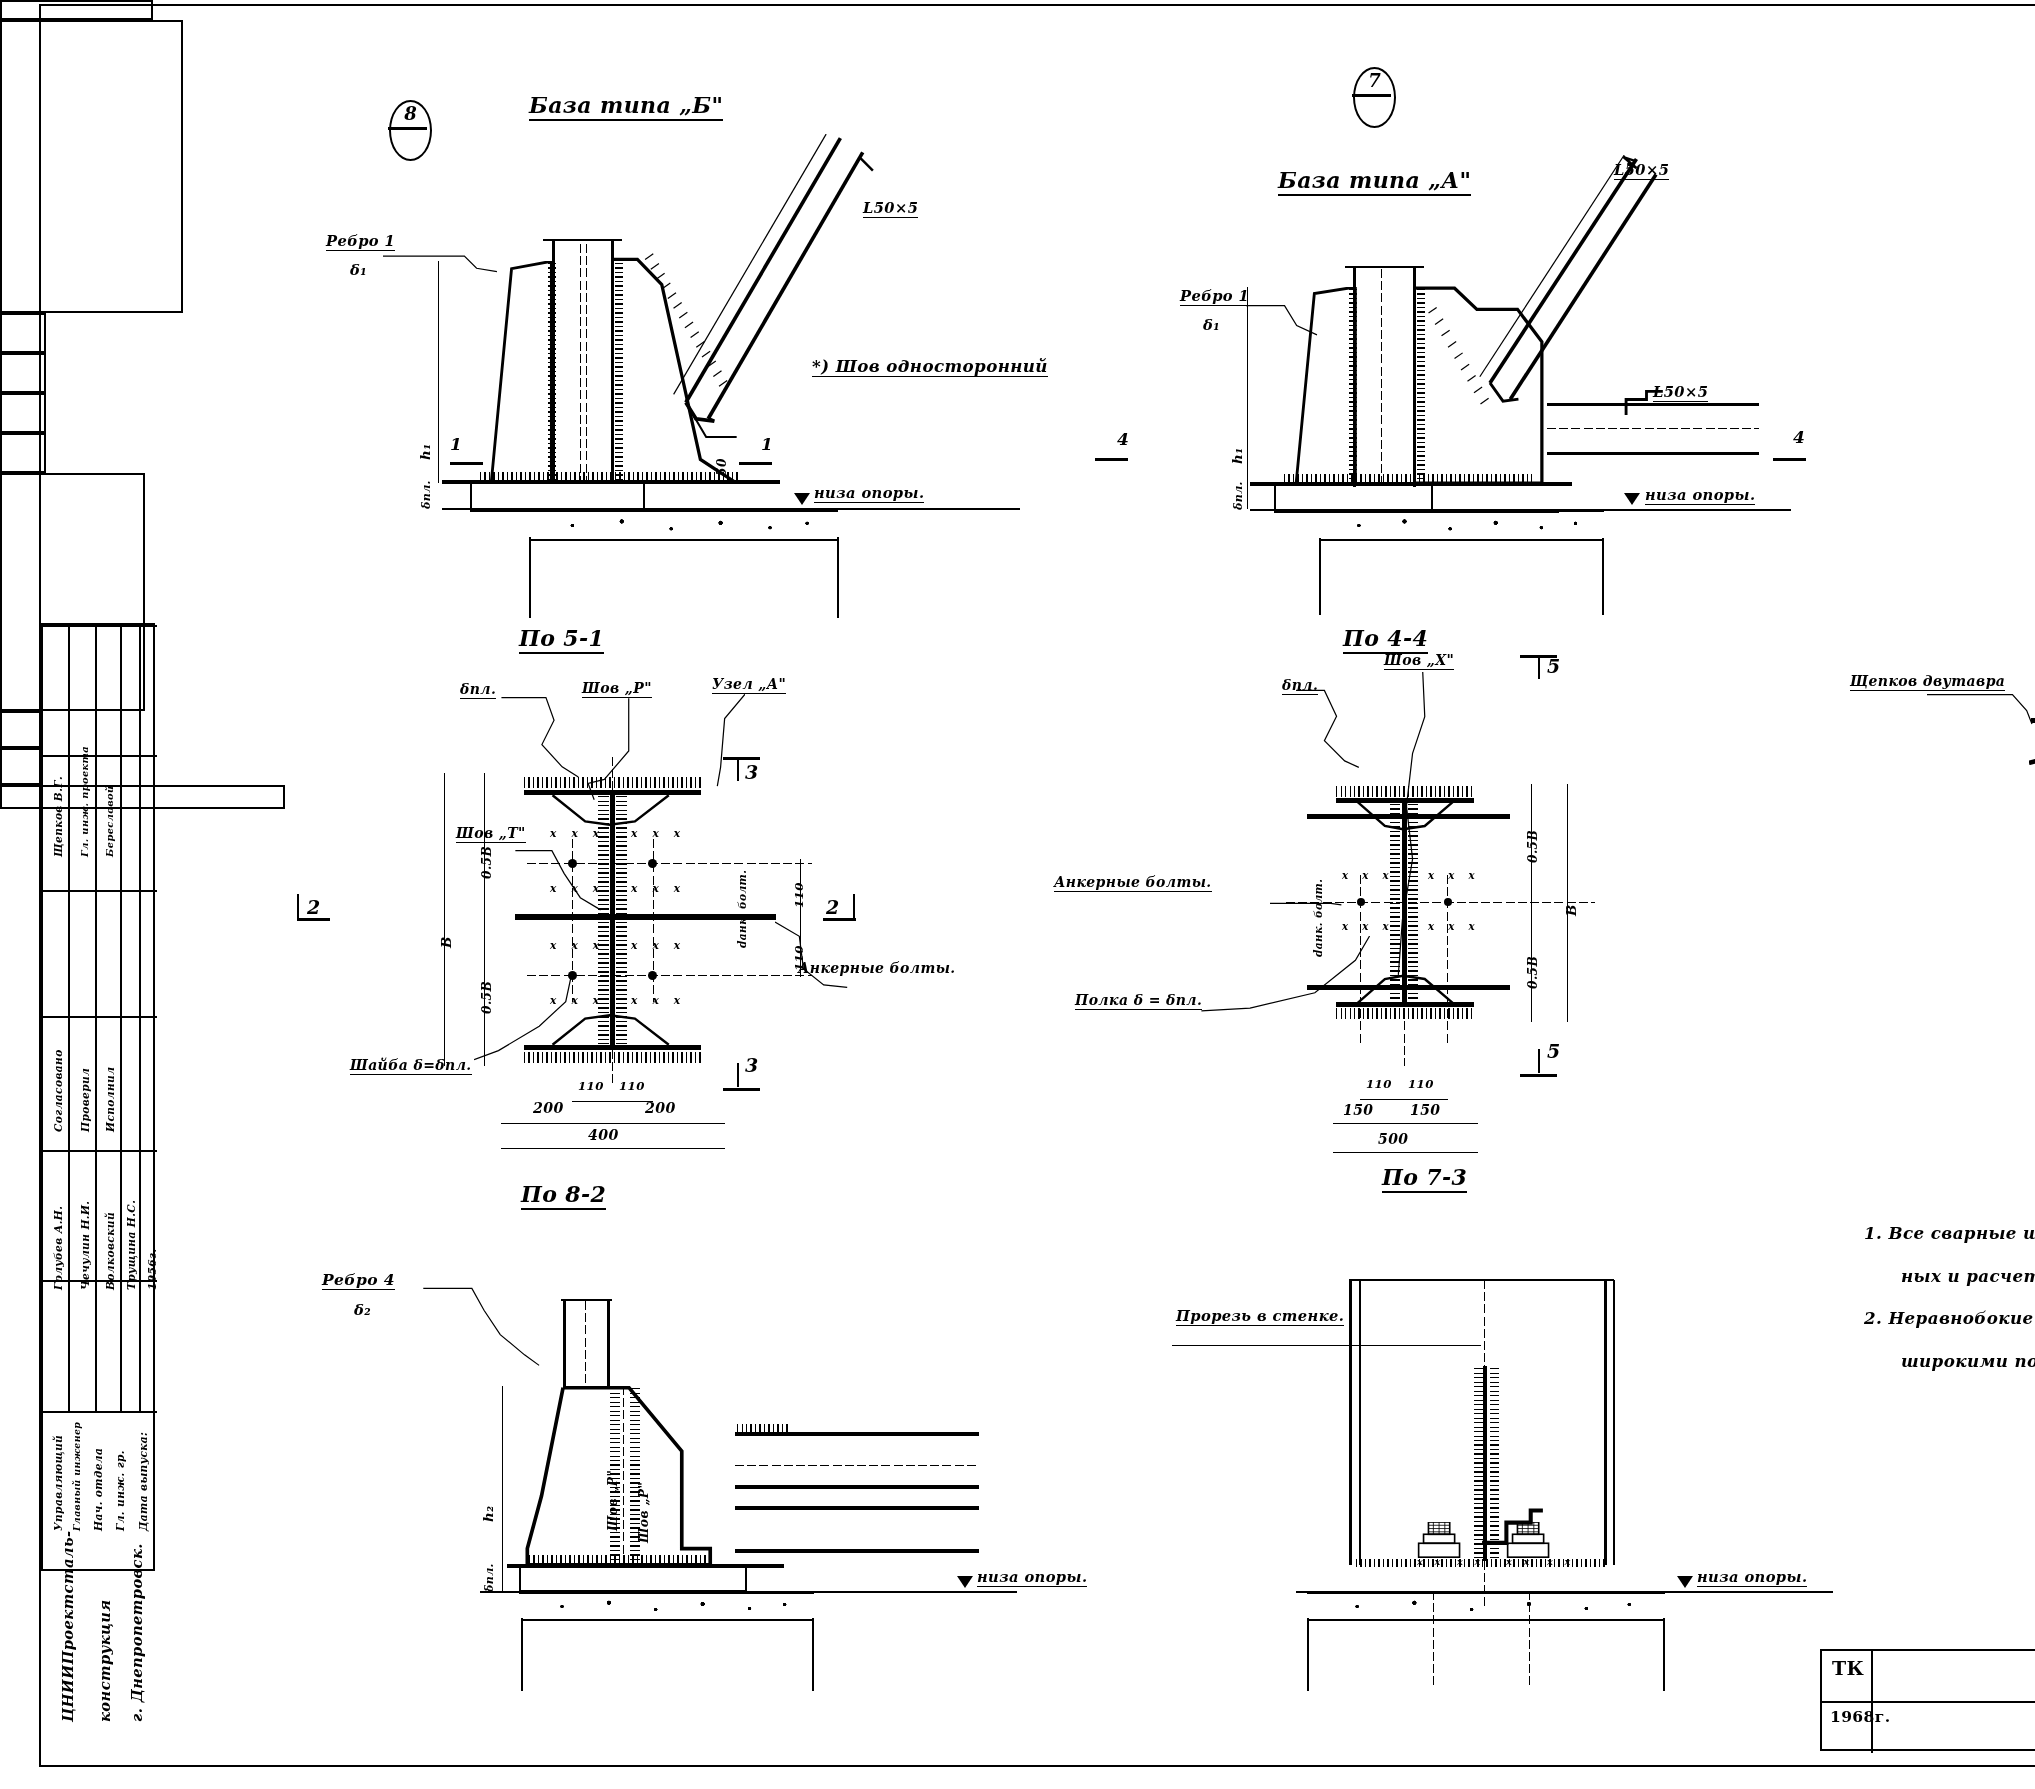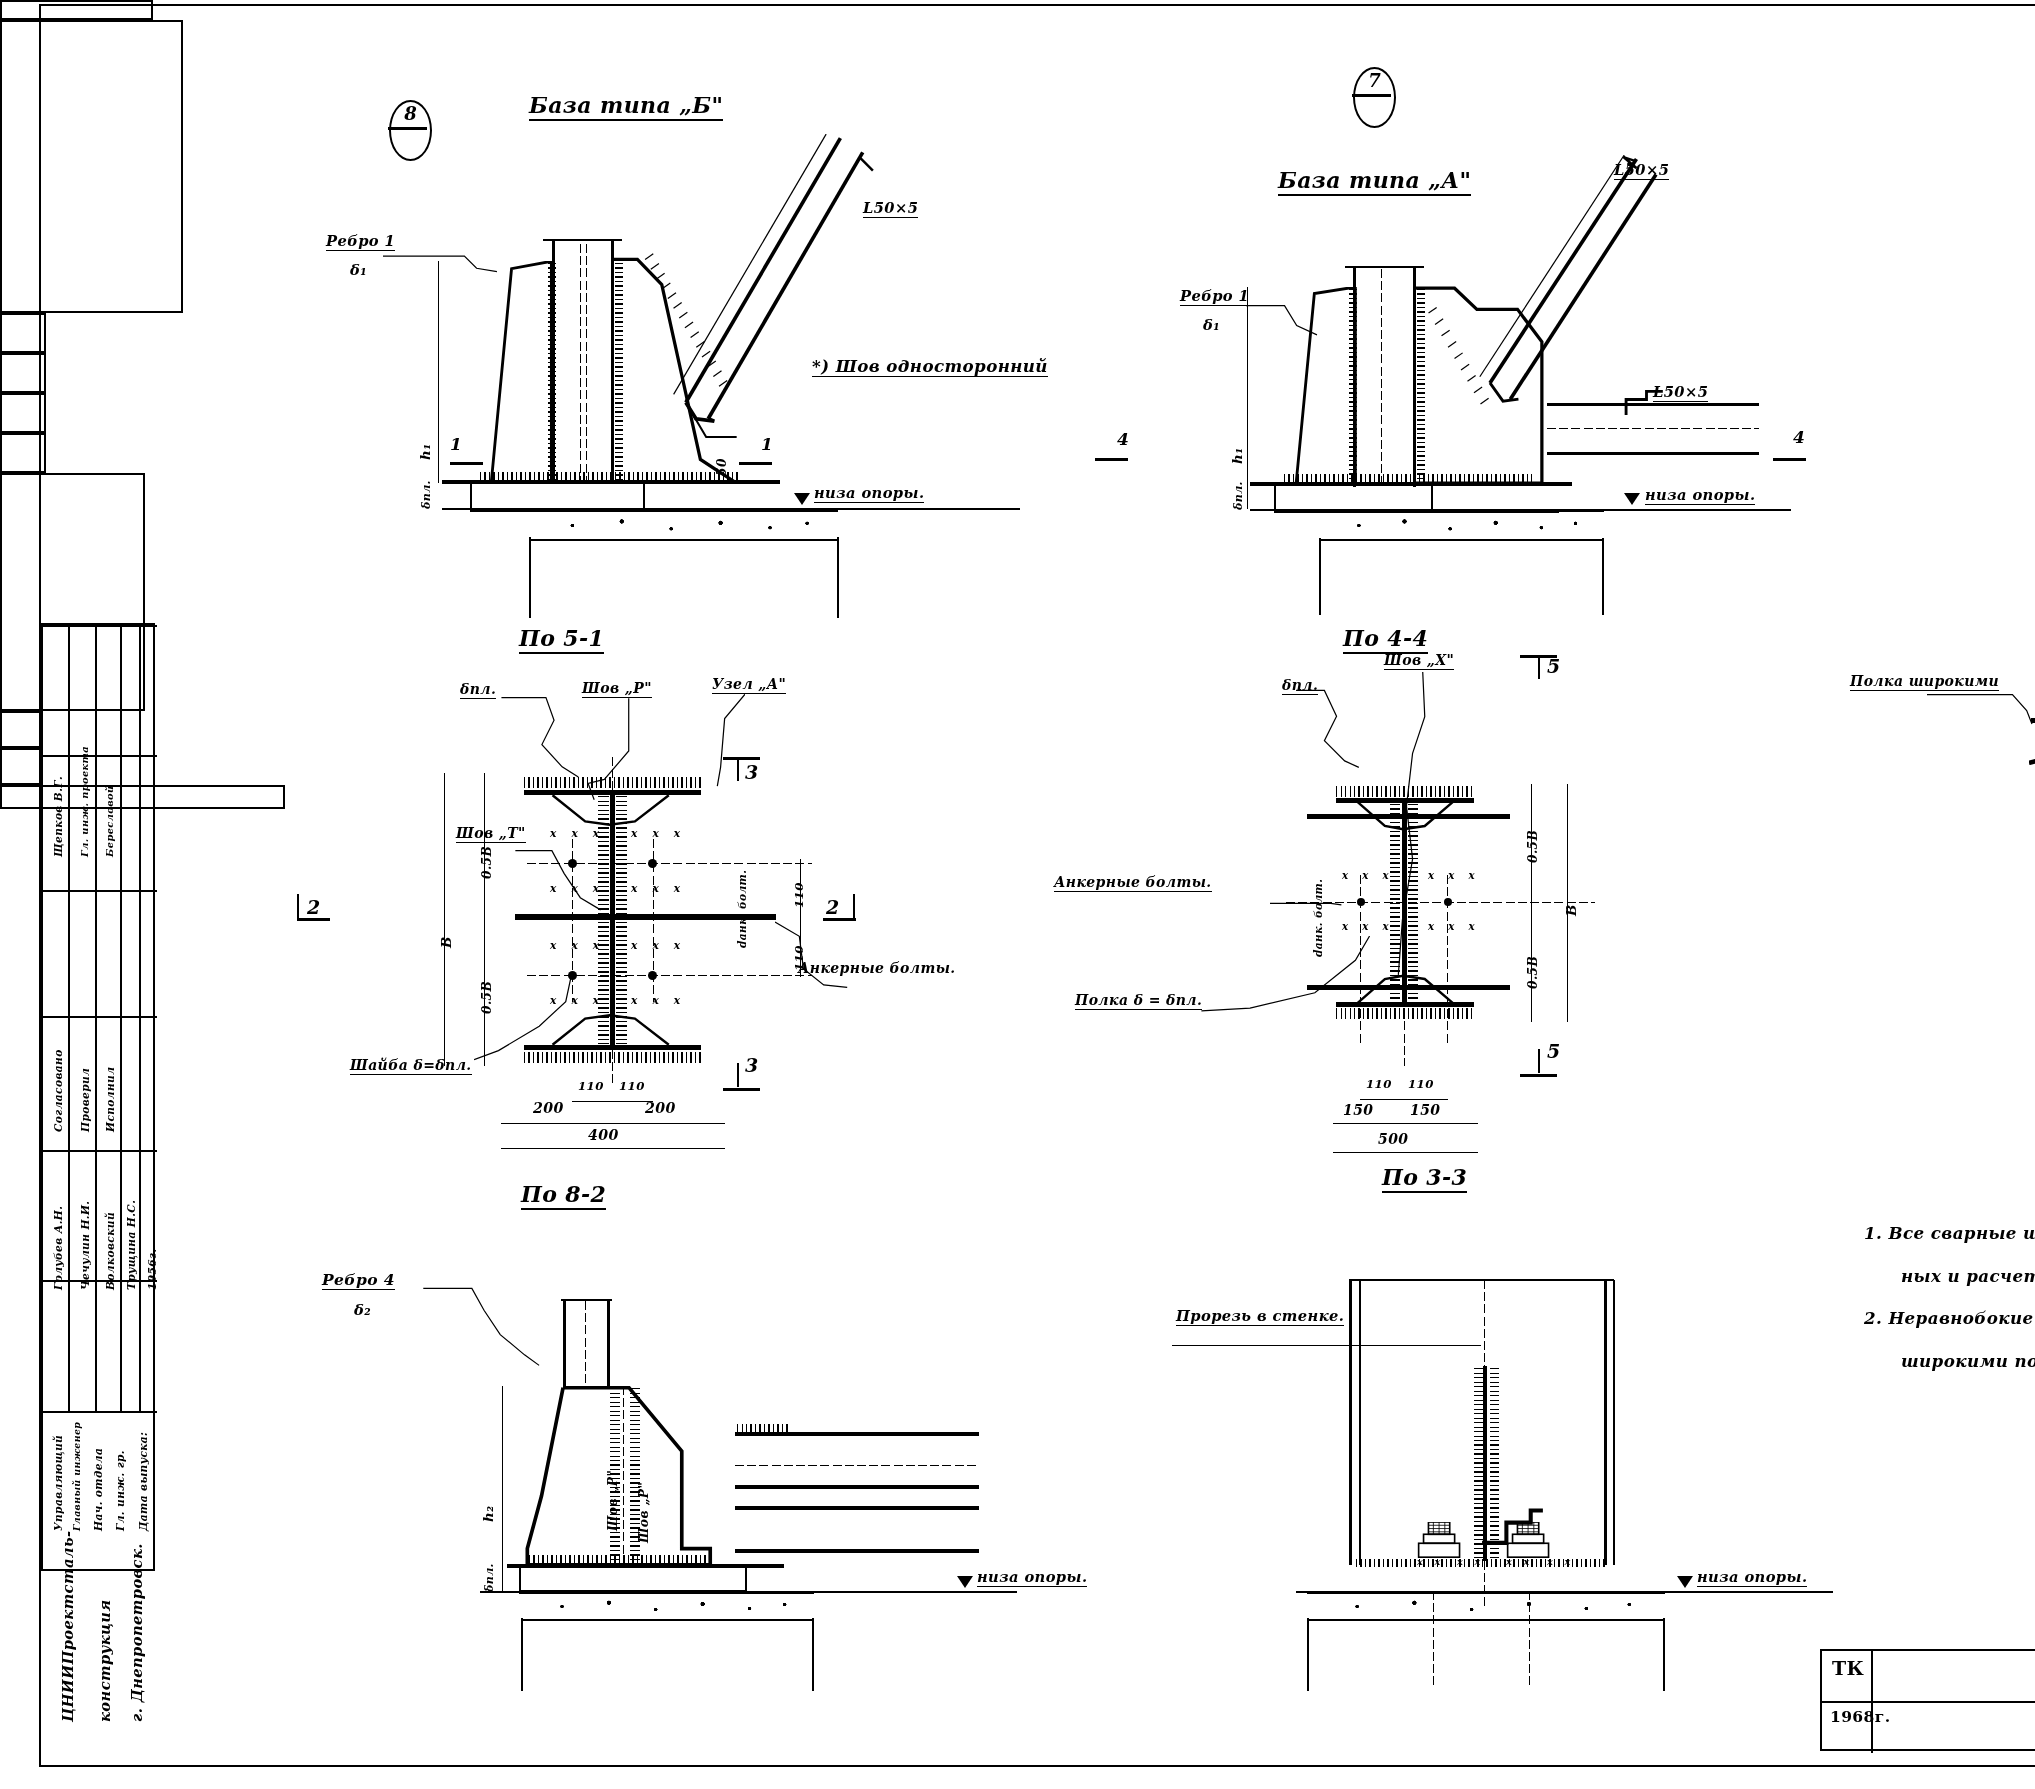--- a/index.html
+++ b/index.html
@@ -460,21 +460,21 @@
 
 <div class="dimline" style="left:1360px;top:1099px;width:88px"></div>
 <div class="abs hand dim" style="left:1366px;top:1079px;font-size:11.8px">110</div>
 <div class="abs hand dim" style="left:1408px;top:1079px;font-size:11.8px">110</div>
 <div class="dimline" style="left:1333px;top:1123px;width:145px"></div>
 <div class="abs hand dim" style="left:1343px;top:1103px;font-size:14px">150</div>
 <div class="abs hand dim" style="left:1410px;top:1103px;font-size:14px">150</div>
 <div class="dimline" style="left:1333px;top:1152px;width:145px"></div>
 <div class="abs hand dim" style="left:1378px;top:1132px;font-size:14px">500</div>
 
-<div class="abs hand lbl u2" style="left:1850px;top:674px;font-size:14px">Полка широкими</div>
+<div class="abs hand lbl u2" style="left:1850px;top:674px;font-size:14px">Щепков двутавра</div>
 
 <div class="ln" style="left:2031px;top:718px;width:85px;height:4.9px"></div>
 
 <div class="abs" style="left:2029px;top:720px;width:92px;height:45px">
   <svg width="92" height="45" viewBox="0 0 225 110">
       <line x1="0" y1="105" x2="222" y2="48" stroke="#000" stroke-width="11"></line>
     </svg>
 </div>
 
 <div class="abs" style="left:1927px;top:692px;width:118px;height:33px">
@@ -525,21 +525,21 @@
 <div class="concrete" style="left:521px;top:1592px;width:293px;height:25px"></div>
 <div class="ln" style="left:521px;top:1618px;width:1.6px;height:73px"></div>
 <div class="ln" style="left:812px;top:1618px;width:1.6px;height:73px"></div>
 
 <div class="dimvert" style="left:502px;top:1386px;height:206px"></div>
 <div class="abs hand dim rot90" style="left:482px;top:1522px">h₂</div>
 <div class="abs hand dim rot90" style="left:484px;top:1592px;font-size:11px">δпл.</div>
 <div class="lvl" style="left:957px;top:1576px"></div>
 <div class="abs hand lbl u2" style="left:977px;top:1570px">низа опоры.</div>
 
-<div class="abs hand ttl u1" style="left:1382px;top:1166px">По 3-3</div>
+<div class="abs hand ttl u1" style="left:1382px;top:1166px">По 7-3</div>
 <div class="abs hand lbl u2" style="left:1176px;top:1309px;font-size:14.7px">Прорезь в стенке.</div>
 <div class="ln" style="left:1172px;top:1345px;width:309px;height:1.2px"></div>
 
 <div class="ln" style="left:1349px;top:1280px;width:3.3px;height:285px"></div>
 <div class="ln" style="left:1359px;top:1280px;width:2px;height:285px"></div>
 <div class="ln" style="left:1604px;top:1280px;width:3.3px;height:285px"></div>
 <div class="ln" style="left:1613px;top:1280px;width:2px;height:285px"></div>
 <div class="ln" style="left:1349px;top:1279px;width:265px;height:1.6px"></div>
 <div class="cl" style="left:1484px;top:1280px;height:326px"></div>
 

